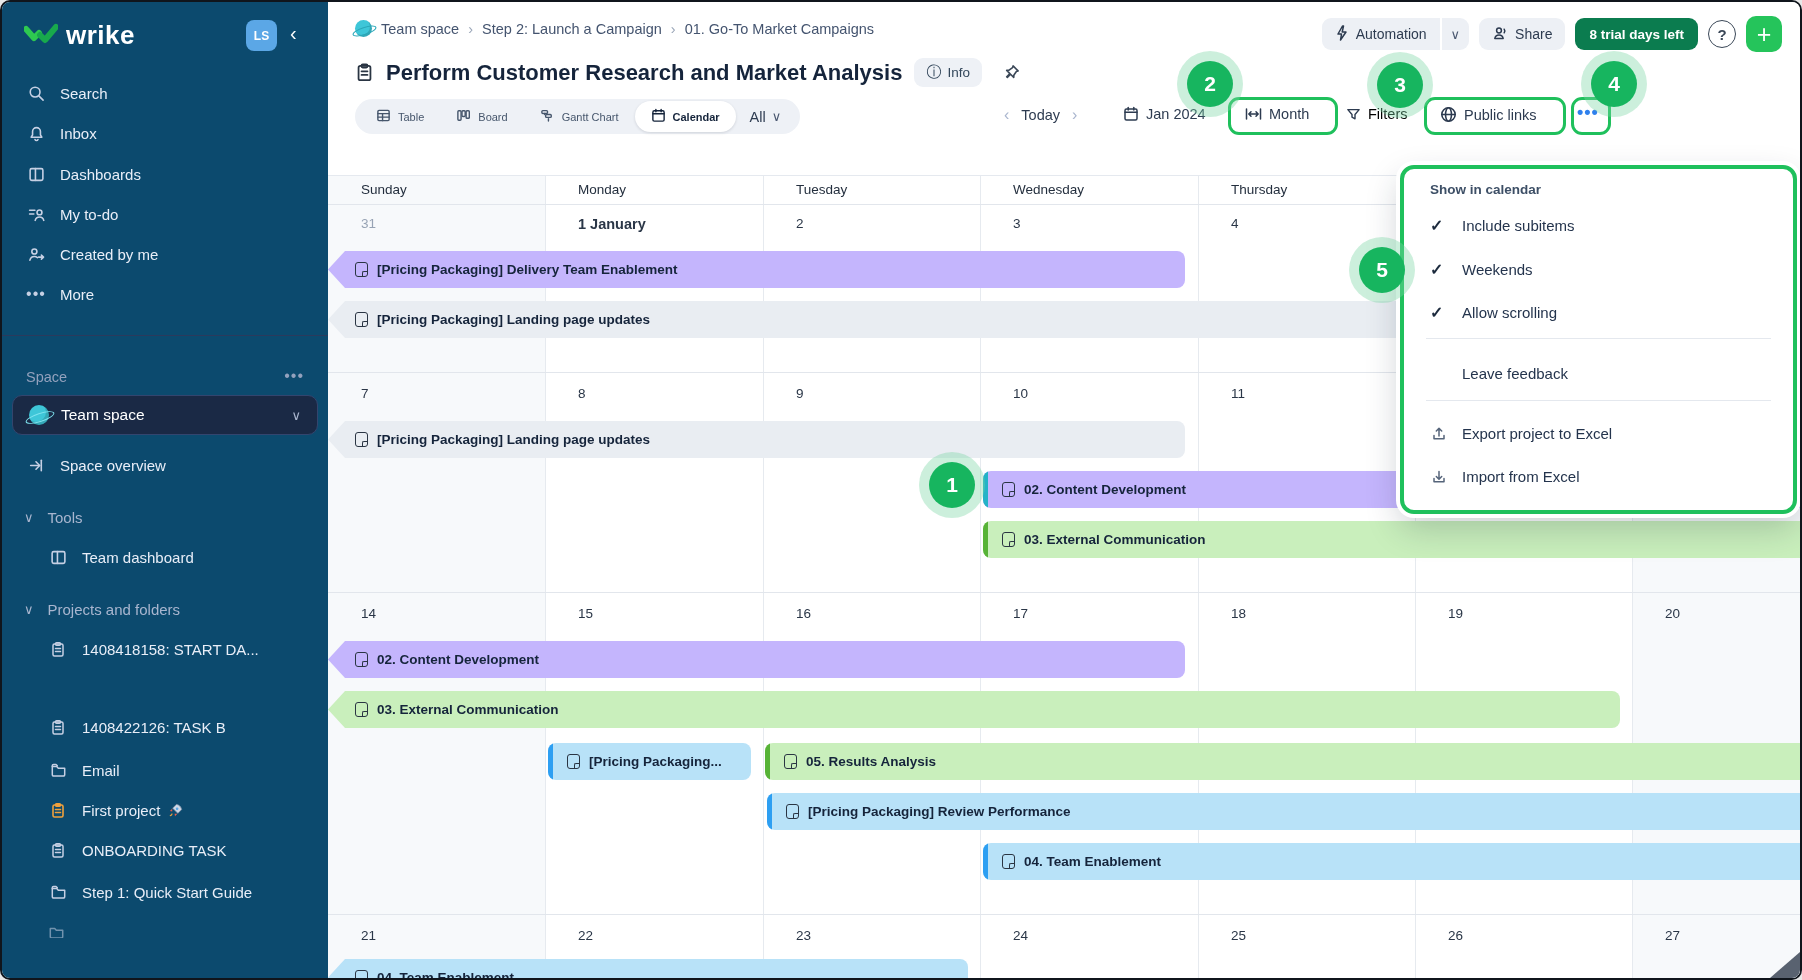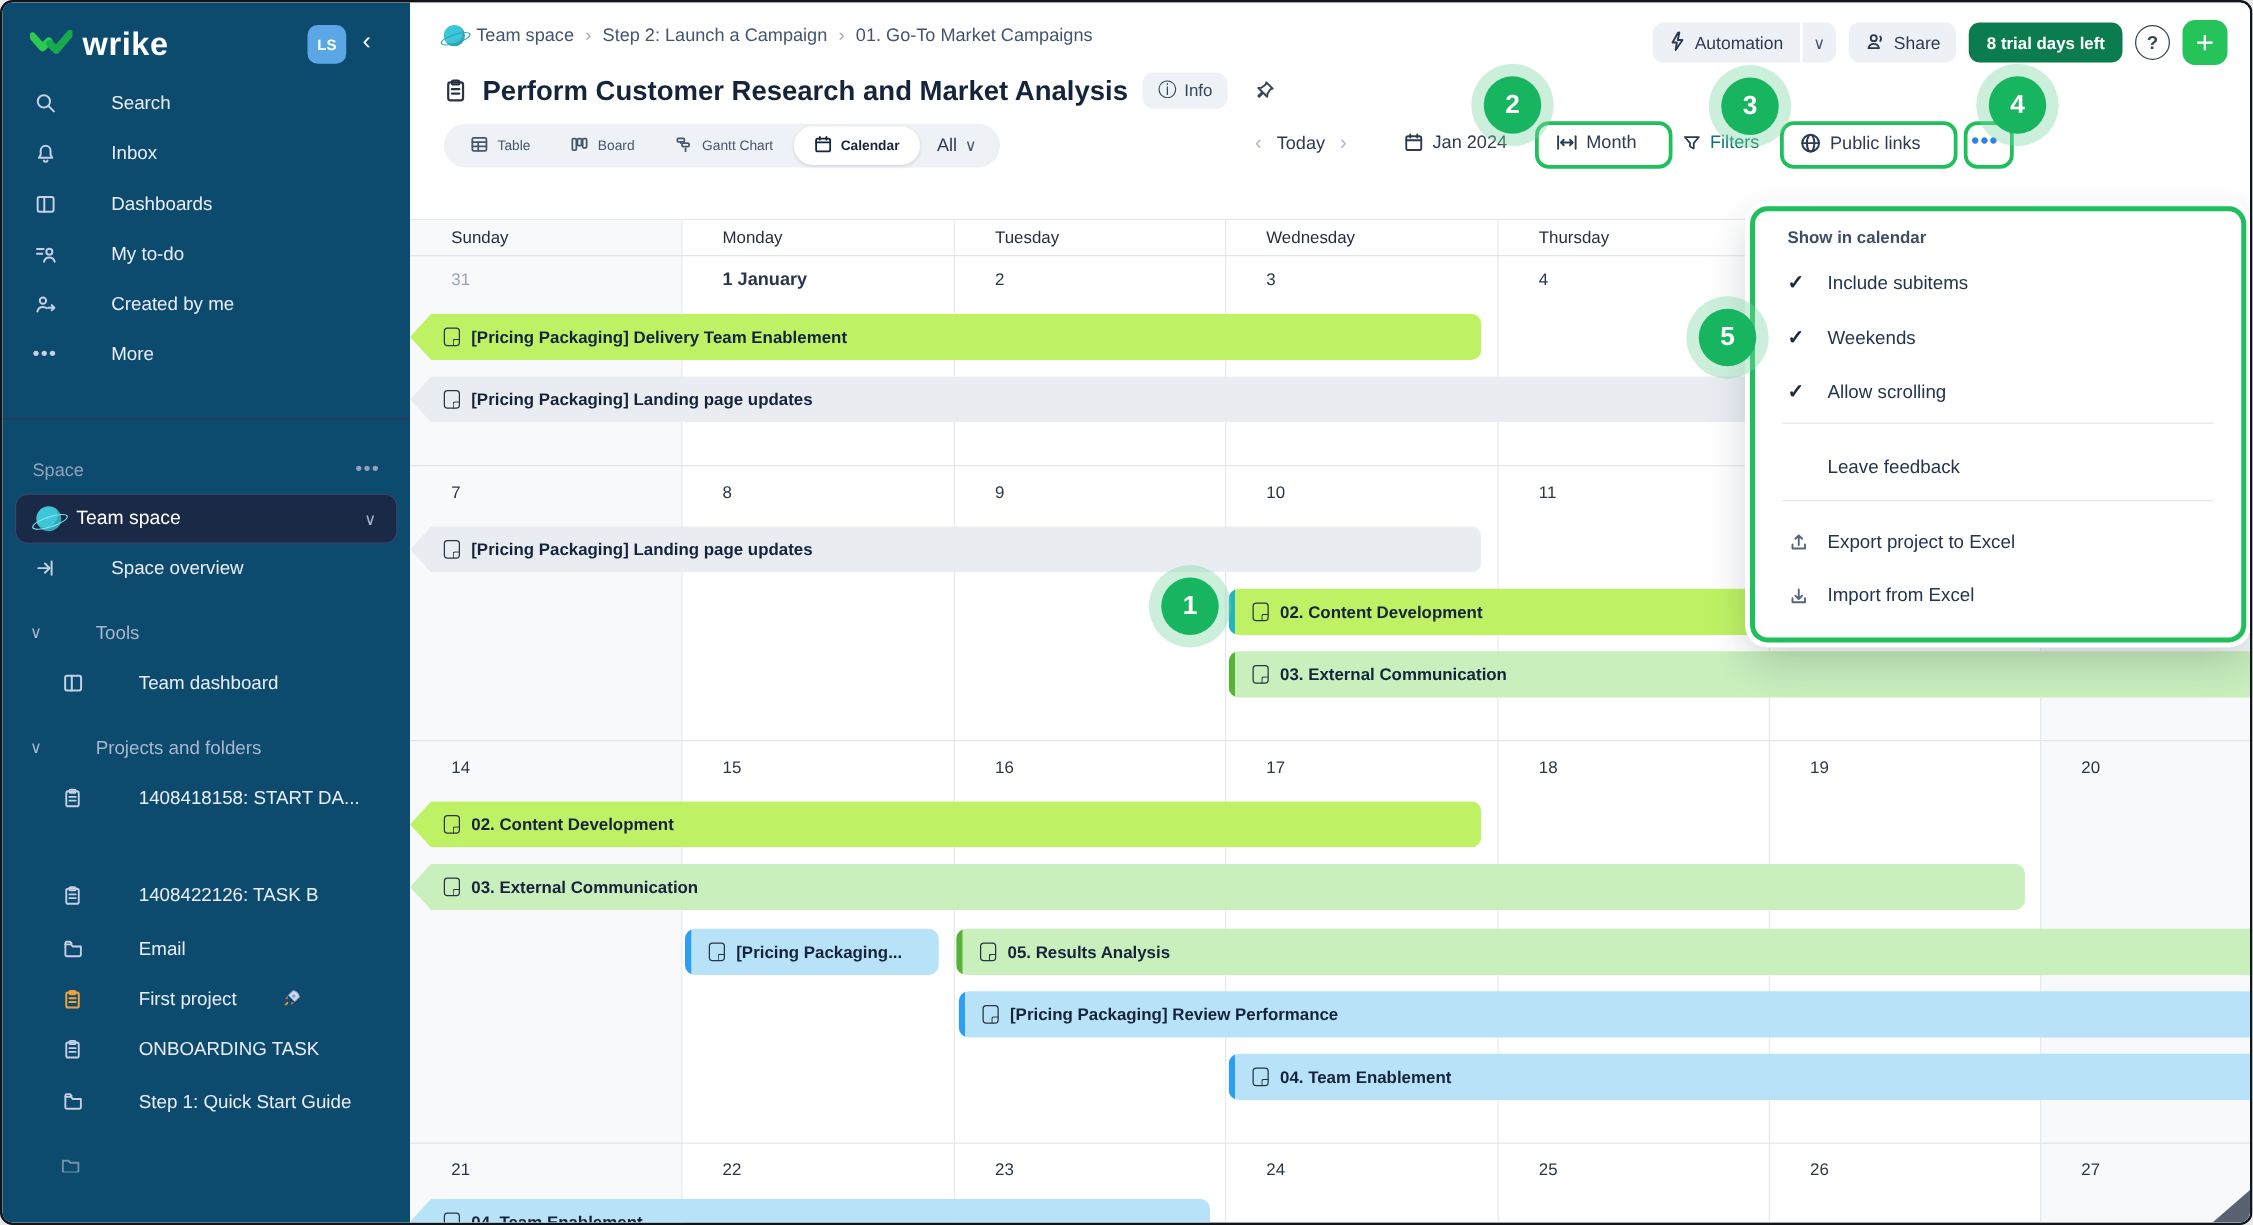--- a/index.html
+++ b/index.html
@@ -9,21 +9,21 @@
 
   
   .sidebar { position:absolute; left:0; top:0; width:326px; height:100%; background:#0c4a6e; color:#e9eef8; }
   .logo-row { position:absolute; left:22px; top:14px; width:290px; height:38px; display:flex; align-items:center; }
   .logo-mark { width:34px; height:26px; margin-right:8px; }
   .logo-text { font-size:26px; font-weight:700; color:#fff; letter-spacing:.5px; }
   .avatar { position:absolute; left:244px; top:18px; width:31px; height:31px; background:#5ba7e6; border-radius:8px;
             color:#fff; font-size:12px; font-weight:700; display:flex; align-items:center; justify-content:center; }
   .collapse { position:absolute; left:288px; top:20px; font-size:20px; color:#fff; }
 
-  .side-item { position:absolute; left:0; width:372px; height:38px; display:flex; align-items:flex-start; cursor:pointer;gap:29px; }
+  .side-item { position:absolute; left:0; width:372px; height:38px; display:flex; align-items:center; cursor:pointer; }
   .side-item .si { width:20px; margin-left:24px; margin-right:14px; color:#c6d0e4; display:flex; justify-content:center; }
   .side-item .lbl { font-size:15px; color:#e9eef8; }
   .shortcut { position:absolute; right:24px; font-size:14px; color:#8e9cba; }
   .badge-red { position:absolute; right:22px; width:23px; height:23px; background:#e5335a; border-radius:50%;
                color:#fff; font-size:12px; font-weight:700; display:flex; align-items:center; justify-content:center; }
   .side-divider { position:absolute; left:0; top:333px; width:326px; height:1px; background:#2b3a5c; }
   .sec-head { position:absolute; font-size:13px; color:#93a1bd; }
   .dots-r { position:absolute; right:24px; color:#93a1bd; font-size:16px; letter-spacing:1px; }
   .team-pill { position:absolute; left:10px; top:393px; width:306px; height:40px; border:1px solid #33456e;
                border-radius:10px; display:flex; align-items:center; background:#1a2945; }
@@ -92,21 +92,21 @@
   .daynum.dim { color:#97a3b4; }
   .daynum.first { font-weight:700; font-size:14.5px; }
 
   .bar { position:absolute; height:37px; display:flex; align-items:center; gap:9px; padding-left:13px;
          font-size:13.5px; font-weight:600; color:#15243b; border-radius:8px; white-space:nowrap; overflow:hidden; cursor:pointer; }
   .bar.notch { clip-path:polygon(17px 0,100% 0,100% 100%,17px 100%,0 50%); padding-left:27px; }
   .bar.toedge { border-top-right-radius:0; border-bottom-right-radius:0; }
   .bar.accent { padding-left:19px; }
   .bar.accent::before { content:""; position:absolute; left:0; top:0; bottom:0; width:5px;
                         border-radius:8px 0 0 8px; background:var(--ac); }
-  .c-cyan { background:#bef264; } .c-cyan.accent { --ac:#23b3c7; }
+  .c-cyan { background:#c4b5fd; } .c-cyan.accent { --ac:#23b3c7; }
   .c-green { background:#c9efbc; } .c-green.accent { --ac:#57b337; }
   .c-blue { background:#b8e2f8; } .c-blue.accent { --ac:#2d9ff2; }
   .c-gray { background:#e9edf2; }
 
   .doc-ic { flex:0 0 13px; width:13px; height:15px; border:1.6px solid #2a3543; border-radius:3px; position:relative; background:transparent; }
   .doc-ic::after { content:""; position:absolute; right:-1px; bottom:-1px; width:5px; height:5px;
                    background:inherit; border-left:1.6px solid #2a3543; border-top:1.6px solid #2a3543; border-top-left-radius:2px; }
 
   
   .menu-pop { position:absolute; left:1072px; top:163px; width:397px; height:349px; background:#fff; z-index:30;
@@ -437,21 +437,21 @@
           </svg>
         </span>
       <span style="font-size:14.5px; color:#2d3b50;">Month</span>
     </div>
     <div class="tbtn" style="position:absolute; left:1018px; top:104px;">
       <span style="display:flex; color:#2d3b50;">
           <svg class="ic" width="15" height="15" viewBox="0 0 16 16">
             <path d="M2 2.8h12L9.6 8v4.6l-3.2-1.7V8L2 2.8z"></path>
           </svg>
         </span>
-      <span style="font-size:14.5px; color:#0f766e;">Filters</span>
+      <span style="font-size:14.5px; color:#000000;">Filters</span>
     </div>
     <div class="tbtn" style="position:absolute; left:1112px; top:104px;">
       <span style="display:flex; color:#2d3b50;">
           <svg class="ic" width="17" height="17" viewBox="0 0 16 16">
             <circle cx="8" cy="8" r="6.3"></circle>
             <ellipse cx="8" cy="8" rx="2.8" ry="6.3"></ellipse>
             <line x1="1.7" y1="8" x2="14.3" y2="8"></line>
           </svg>
         </span>
       <span style="font-size:14.5px; color:#2d3b50;">Public links</span>

